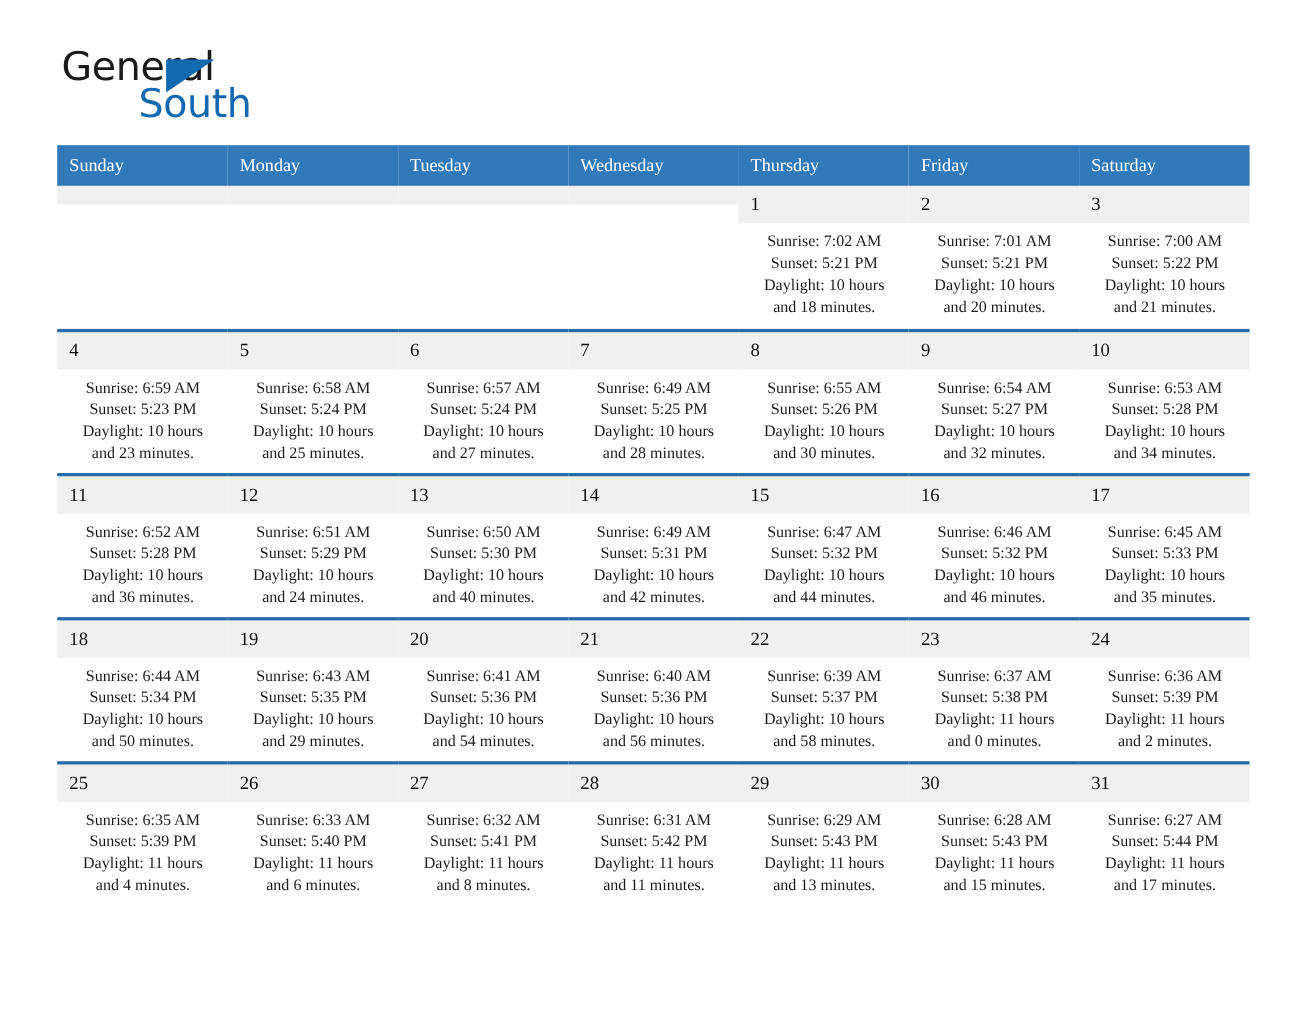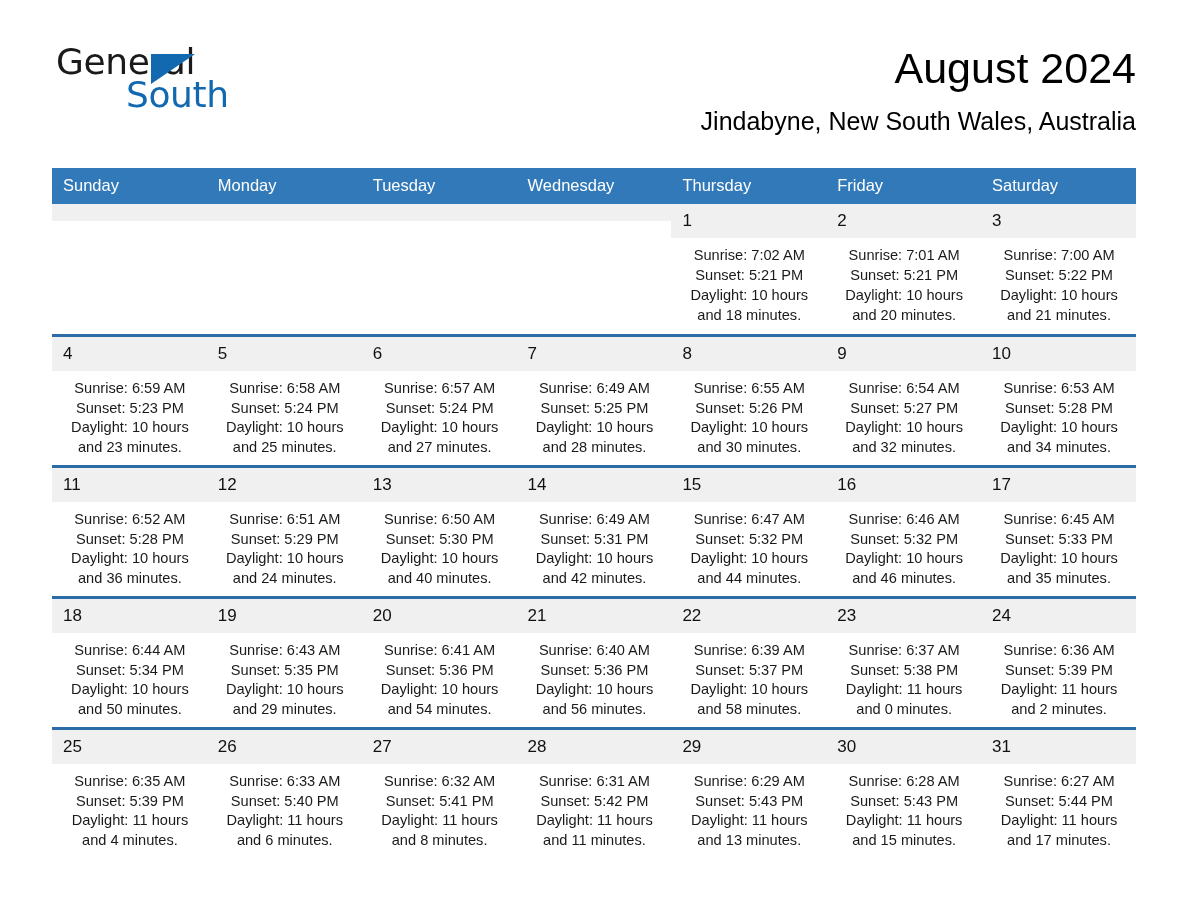--- a/index.html
+++ b/index.html
@@ -17,21 +17,21 @@
   .page {
     position: relative;
     width: 1188px;
     height: 918px;
     box-sizing: border-box;
   }
 
   
   .masthead {
     display: flex;
-    align-items: flex-start;
+    align-items: center;
     justify-content: space-between;
     padding: 44px 52px 0 56px;
     box-sizing: border-box;
   }
   .logo {
     position: relative;
     width: 190px;
     height: 72px;
     line-height: 1;
   }
@@ -79,22 +79,23 @@
     font-size: 25px;
     font-weight: 400;
     color: #000;
     margin-top: 16px;
     letter-spacing: 0px;
   }
 
   
   .cal-wrap {
     padding: 0 52px 0 52px;
-    margin-top: 32px;
+    margin-top: 16px;
     box-sizing: border-box;
+    font-family: Liberation Serif, serif;
   }
   table.calendar {
     border-collapse: collapse;
     table-layout: fixed;
     width: 1084px;
   }
   table.calendar col { width: 154.85px; }
 
   thead th {
     background: #3179b8;
@@ -144,24 +145,20 @@
 </head>
 <body>
 
 <div class="page">
 
   <div class="masthead">
     <div class="logo">
       <span class="logo-general">General</span>
       <span class="logo-triangle"></span>
       <span class="logo-blue">South</span>
-    </div>
-    <div class="titles">
-      <div class="cal-title">August 2024</div>
-      <div class="cal-subtitle">Jindabyne, New South Wales, Australia</div>
     </div>
   </div>
 
   <div class="cal-wrap">
     <table class="calendar">
       <colgroup>
         <col>
           <col>
           <col>
           <col>

